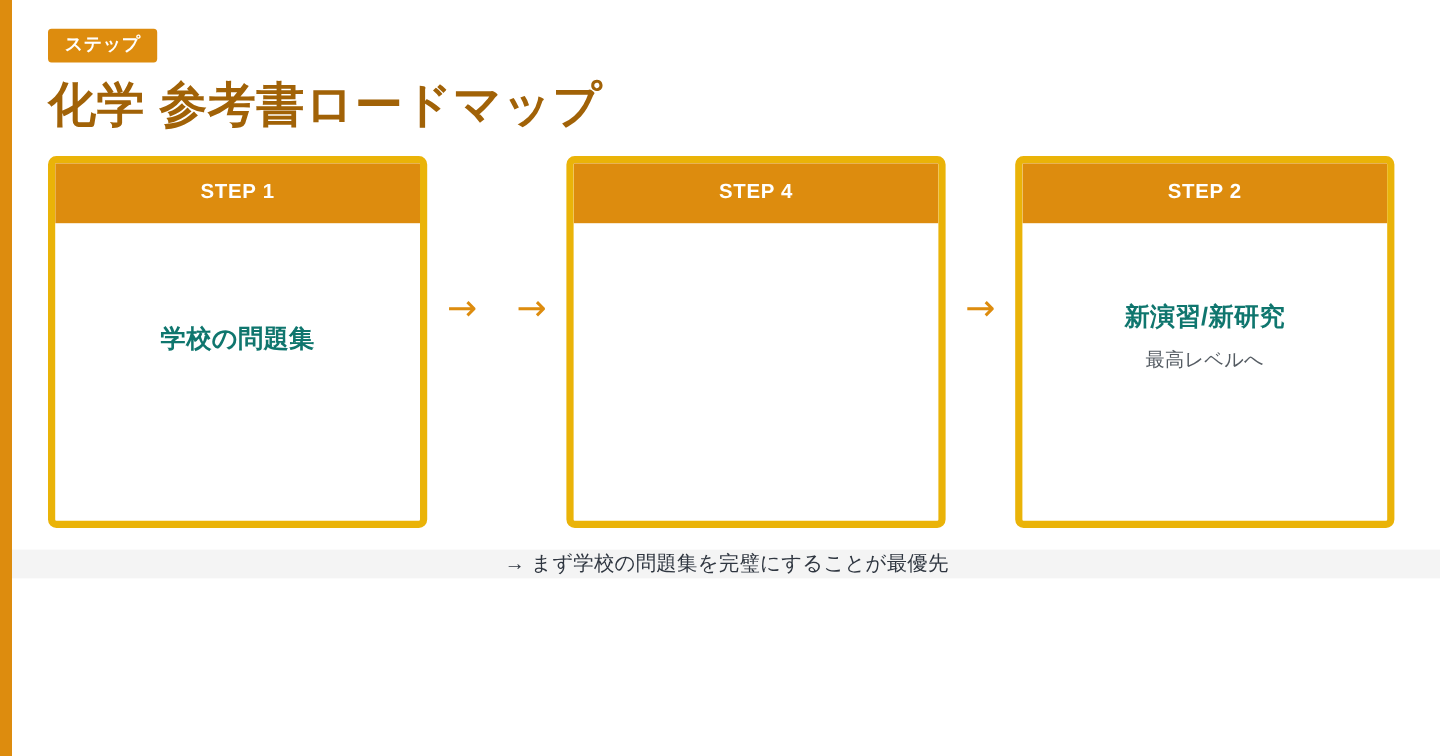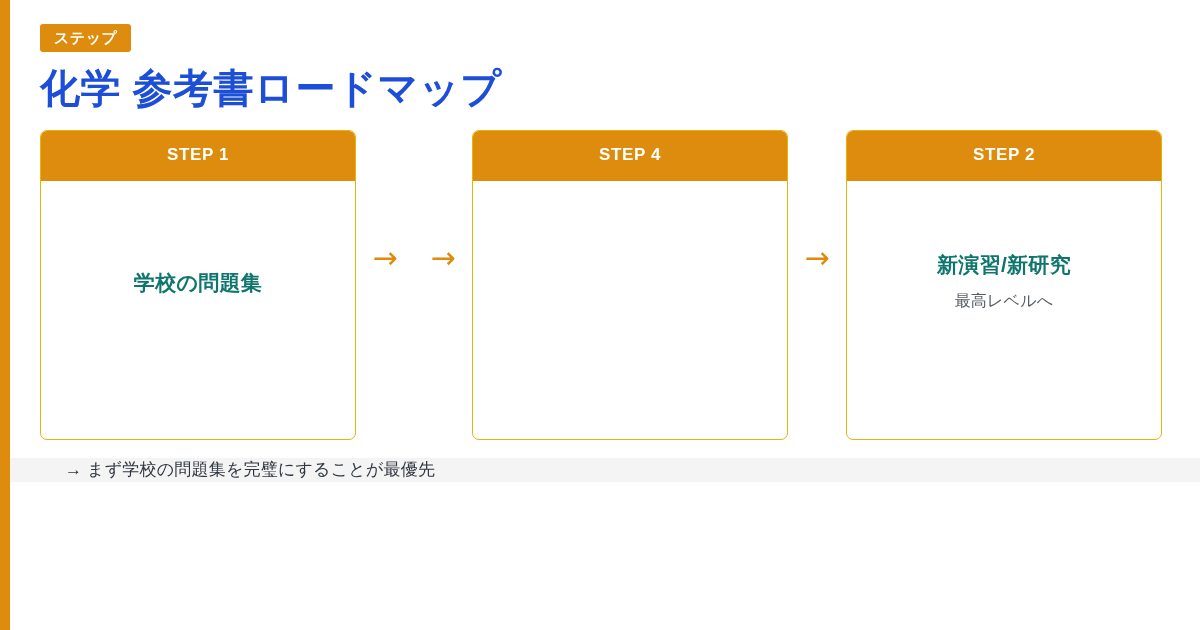--- a/index.html
+++ b/index.html
@@ -51,39 +51,39 @@
     letter-spacing: 0.5px;
     padding: 5px 14px 6px 14px;
     border-radius: 3px;
     line-height: 1.15;
   }
 
   .page-title {
     margin-top: 13px;
     font-size: 40px;
     font-weight: bold;
-    color: #1d4ed8;
+    color: #a16207;
     letter-spacing: 0.5px;
     line-height: 1.15;
   }
 
   
   .steps {
     margin-top: 19px;
     padding: 0 38px 0 40px;
     display: flex;
     align-items: stretch;
     height: 412px;
   }
 
   .card {
     flex: 1 1 0;
     min-width: 0;
     background: #ffffff;
-    border: 1px solid #eab308;
+    border: 6px solid #eab308;
     border-radius: 7px;
     display: flex;
     flex-direction: column;
     overflow: hidden;
   }
 
   .card-header {
     background: #dd8c0e;
     color: #ffffff;
     font-size: 17px;
@@ -135,20 +135,21 @@
   }
 
   
   .footer {
     margin-top: 18px;
     flex: 1 1 auto;
     background: #f4f4f4;
     display: flex;
     align-items: center;
     padding: 0 54px 0 65px;
+    justify-content: center;
   }
 
   .footer-note {
     font-size: 17px;
     color: #2f3640;
     letter-spacing: 0.2px;
     line-height: 1.4;
   }
 </style>
 </head>

